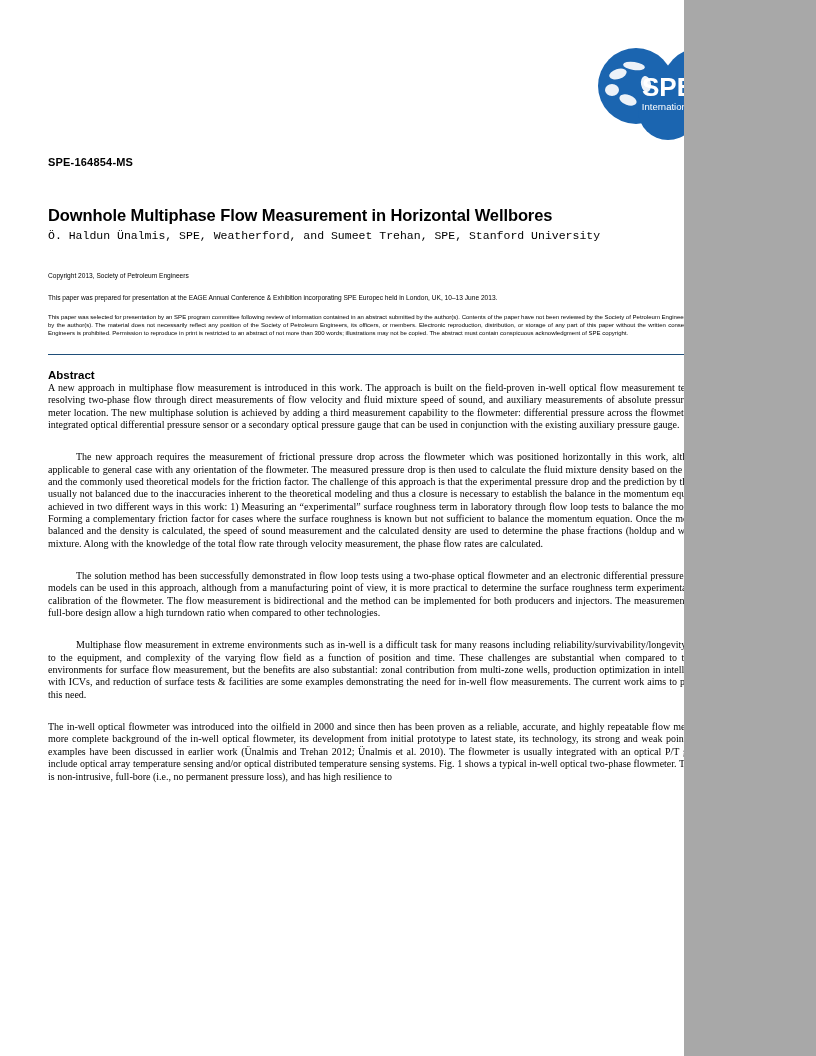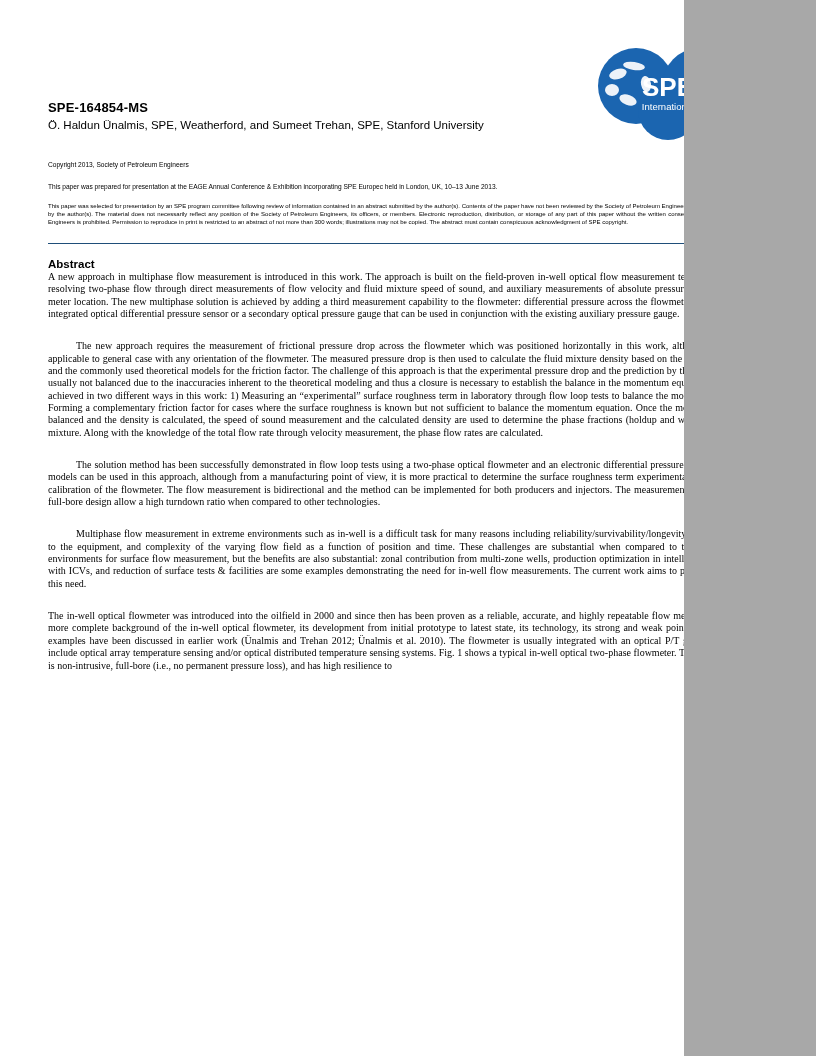--- a/index.html
+++ b/index.html
@@ -40,33 +40,33 @@
     bottom: 4px;
     font-size: 7px;
     color: #1b65b0;
     font-family: "Liberation Sans", sans-serif;
   }
 
   
   .doc-number {
     font-family: "Liberation Sans", sans-serif;
     font-weight: bold;
-    font-size: 13px;
+    font-size: 11px;
     letter-spacing: 0.2px;
-    margin-top: 56px;
+    margin-top: 112px;
   }
   .doc-title {
     font-family: "Liberation Sans", sans-serif;
     font-weight: bold;
     font-size: 16.5px;
     margin-top: 38px;
     letter-spacing: -0.1px;
   }
   .doc-authors {
-    font-family: Liberation Sans, sans-serif;
+    font-family: Liberation Mono, monospace;
     font-size: 11.5px;
     margin-top: 4px;
   }
 
   
   .legal {
     font-family: "Liberation Sans", sans-serif;
     color: #000;
   }
   .legal-copyright {
@@ -138,20 +138,21 @@
           <ellipse cx="122" cy="56" rx="9" ry="5" transform="rotate(-20 122 56)"></ellipse>
           <ellipse cx="104" cy="38" rx="5" ry="8" transform="rotate(10 104 38)"></ellipse>
         </g>
         <text x="80" y="52" font-family="Liberation Sans, sans-serif" font-size="26" font-weight="bold" fill="#ffffff" text-anchor="middle">SPE</text>
         <text x="80" y="66" font-family="Liberation Sans, sans-serif" font-size="9.5" fill="#ffffff" text-anchor="middle">International</text>
       </svg>
       <span class="logo-reg">®</span>
     </div>
 
     <div class="doc-number">SPE-164854-MS</div>
+    <div class="doc-title">Downhole Multiphase Flow Measurement in Horizontal Wellbores</div>
     <div class="doc-authors">Ö. Haldun Ünalmis, SPE, Weatherford, and Sumeet Trehan, SPE, Stanford University</div>
 
     <div class="legal">
       <div class="legal-copyright">Copyright 2013, Society of Petroleum Engineers</div>
       <div class="legal-presented">This paper was prepared for presentation at the EAGE Annual Conference &amp; Exhibition incorporating SPE Europec held in London, UK, 10–13 June 2013.</div>
       <div class="legal-body">This paper was selected for presentation by an SPE program committee following review of information contained in an abstract submitted by the author(s). Contents of the paper have not been reviewed by the Society of Petroleum Engineers and are subject to correction by the author(s). The material does not necessarily reflect any position of the Society of Petroleum Engineers, its officers, or members. Electronic reproduction, distribution, or storage of any part of this paper without the written consent of the Society of Petroleum Engineers is prohibited. Permission to reproduce in print is restricted to an abstract of not more than 300 words; illustrations may not be copied. The abstract must contain conspicuous acknowledgment of SPE copyright.</div>
     </div>
 
     <hr class="rule">
 

